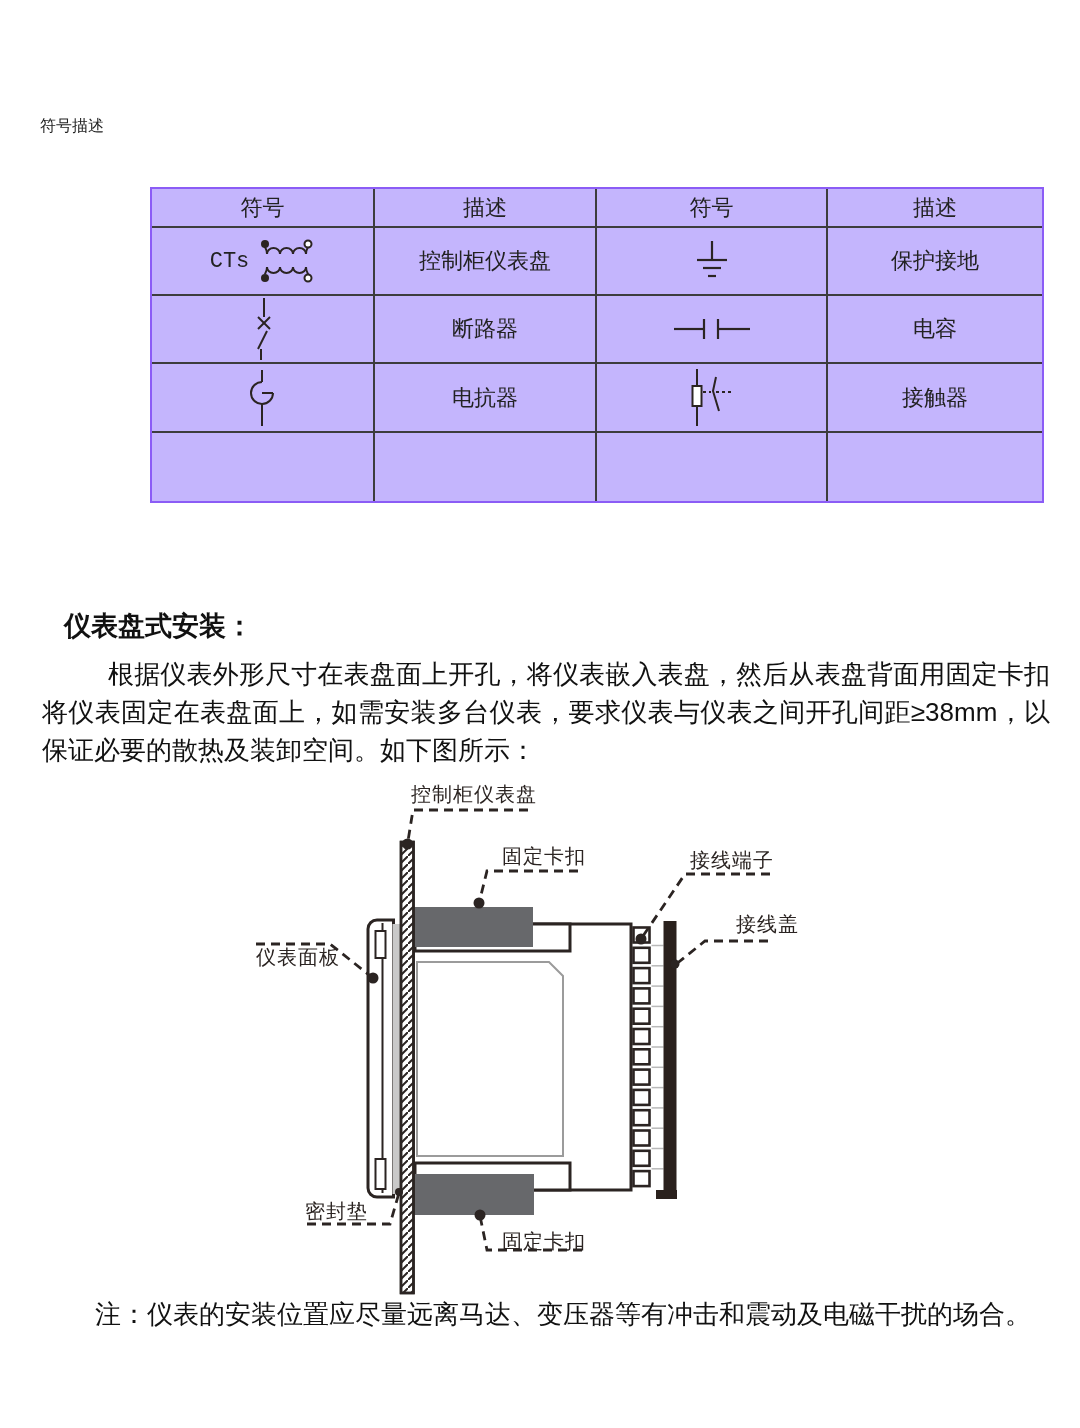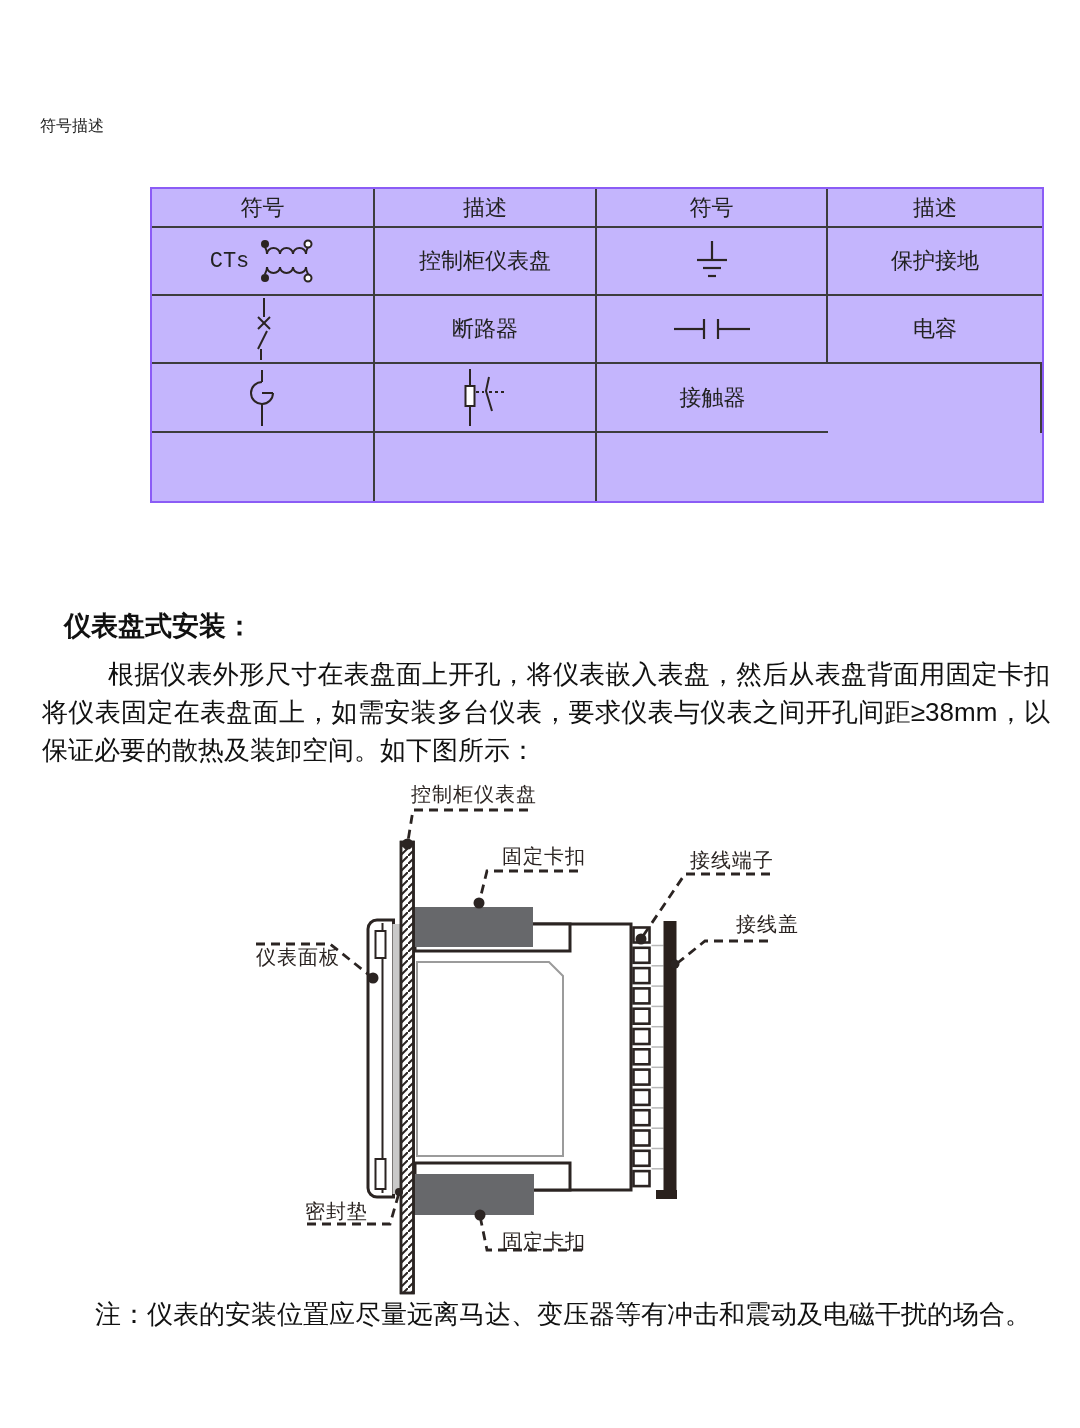--- a/index.html
+++ b/index.html
@@ -122,20 +122,21 @@
     <div class="cell no-r">电容</div>
 
     <div class="cell">
       <svg class="sym-svg" width="36" height="58" viewBox="0 0 36 58" fill="none" stroke="#2b2422" stroke-width="2">
         <path d="M17,1 V13"></path>
         <path d="M17,13 A11,11 0 1 0 28,24"></path>
         <path d="M17,24 H28"></path>
         <path d="M17,35 V57"></path>
       </svg>
     </div>
+    <div class="cell">电抗器</div>
     <div class="cell">
       <svg class="sym-svg" width="46" height="58" viewBox="0 0 46 58" fill="none" stroke="#2b2422" stroke-width="2">
         <path d="M8,0 V17"></path>
         <rect x="3.5" y="17" width="9" height="20" fill="#fff"></rect>
         <path d="M8,37 V57"></path>
         <path d="M14,23 H22" stroke-dasharray="3 3"></path>
         <path d="M27,8 L24,22 L30,42"></path>
         <path d="M27,23 H44" stroke-dasharray="3 3"></path>
       </svg>
     </div>

